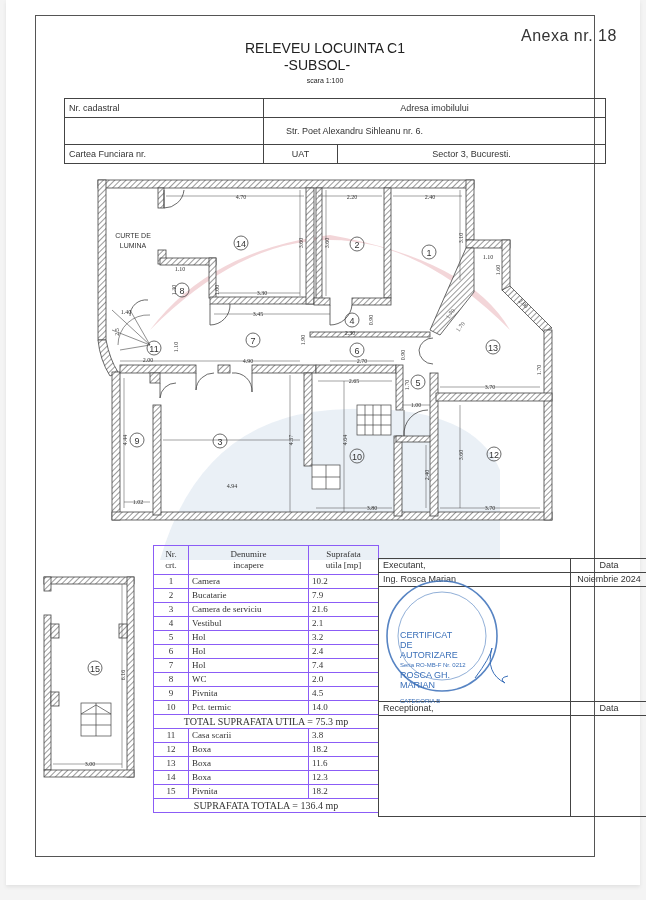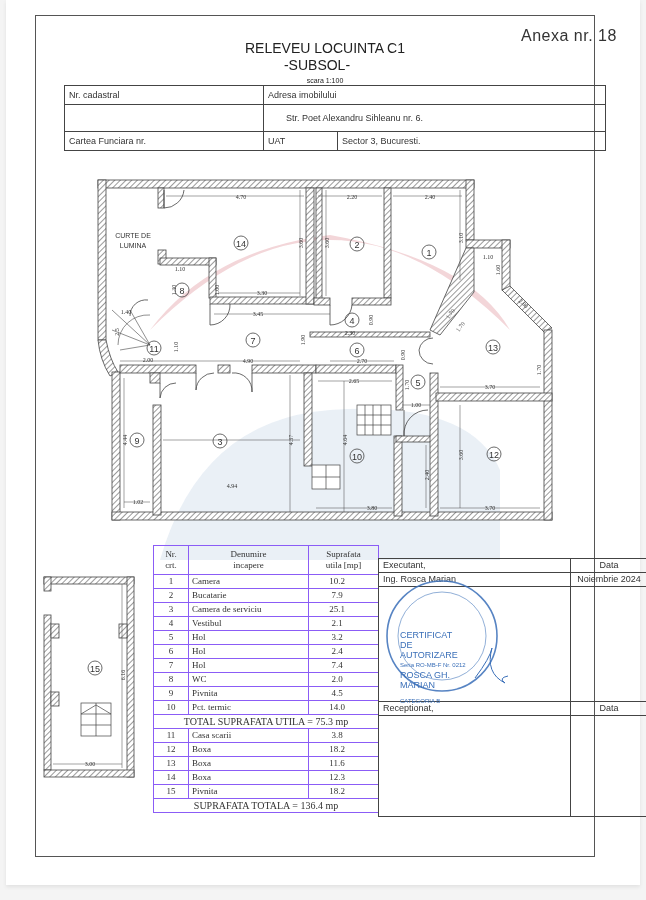--- a/index.html
+++ b/index.html
@@ -4,28 +4,28 @@
 <style>
   html,body{margin:0;padding:0;background:#f4f4f4;}
   body{width:646px;height:900px;position:relative;overflow:hidden;font-family:"Liberation Sans",sans-serif;color:#222;}
   .sheet{position:absolute;left:6px;top:0;width:634px;height:885px;background:#fff;box-shadow:0 2px 4px rgba(0,0,0,0.08);}
   .frame{position:absolute;left:35px;top:15px;width:560px;height:842px;border:1.5px solid #555;box-sizing:border-box;}
   .annex{position:absolute;left:521px;top:27px;font-size:16px;letter-spacing:0.5px;color:#333;}
   .title{position:absolute;left:0;width:646px;top:40px;text-align:center;font-size:14px;color:#222;}
   .title .t1{position:absolute;left:230px;width:190px;top:0;}
   .title .t2{position:absolute;left:222px;width:190px;text-align:center;top:17px;}
   .title .t3{position:absolute;left:230px;width:190px;text-align:center;top:37px;font-size:7px;}
-  table.info{position:absolute;left:64px;top:85px;width:542px;border-collapse:collapse;font-size:9px;color:#333;}
+  table.info{position:absolute;left:64px;top:98px;width:542px;border-collapse:collapse;font-size:9px;color:#333;}
   table.info td{border:1.2px solid #444;padding:2px 4px;height:14px;}
-  .center{}
+  .center{text-align:center;}
   .plan{position:absolute;left:0;top:0;width:646px;height:900px;}
   table.rooms{position:absolute;left:153px;top:545px;width:226px;border-collapse:collapse;font-size:9px;color:#333;}
   table.rooms td{border:1px solid #8b5cf6;padding:0 3px;height:13px;line-height:13px;font-family:Liberation Serif, serif;}
   table.rooms td.nr{text-align:center;width:28px;}
-  table.rooms td.area{text-align:center;padding-right:16px;width:50px;}
+  table.rooms td.area{text-align:left;padding-right:16px;width:50px;}
   table.rooms tr.hdr td{height:28px;line-height:11px;text-align:center;}
   table.rooms tr.total td{text-align:center;font-size:10px;}
   table.exec{position:absolute;left:378px;top:558px;width:270px;border-collapse:collapse;font-size:9px;color:#333;}
   table.exec td{border:1px solid #444;padding:0 4px;height:13px;line-height:13px;}
   table.exec td.date{text-align:center;width:68px;}
   .stamp{position:absolute;left:380px;top:578px;width:130px;height:120px;}
   .stamp-text{position:absolute;left:400px;top:630px;width:80px;text-align:left;color:#3a6fb8;font-size:9px;line-height:10px;}
   .stamp-text .small{font-size:6px;}
 </style>
 </head>
@@ -299,21 +299,21 @@
         <td class="area">10.2</td>
       </tr>
   <tr>
         <td class="nr">2</td>
         <td>Bucatarie</td>
         <td class="area">7.9</td>
       </tr>
   <tr>
         <td class="nr">3</td>
         <td>Camera de serviciu</td>
-        <td class="area">25.1</td>
+        <td class="area">21.6</td>
       </tr>
   <tr>
         <td class="nr">4</td>
         <td>Vestibul</td>
         <td class="area">2.1</td>
       </tr>
   <tr>
         <td class="nr">5</td>
         <td>Hol</td>
         <td class="area">3.2</td>

